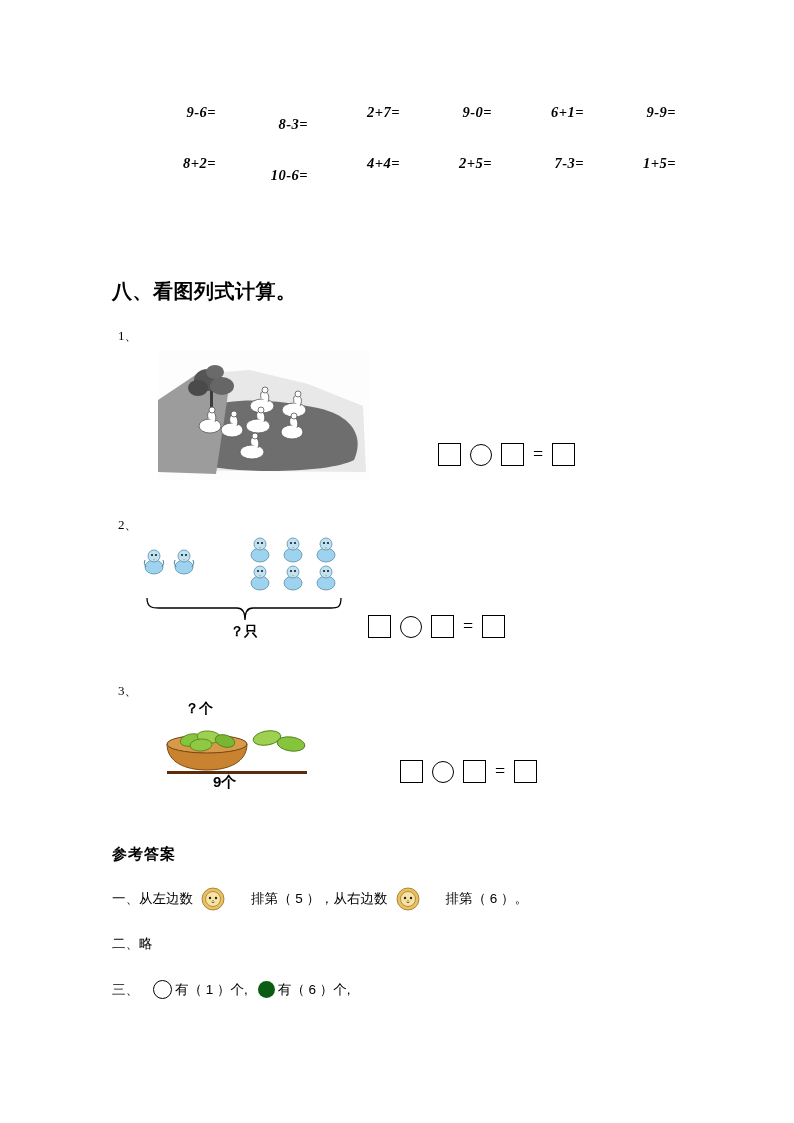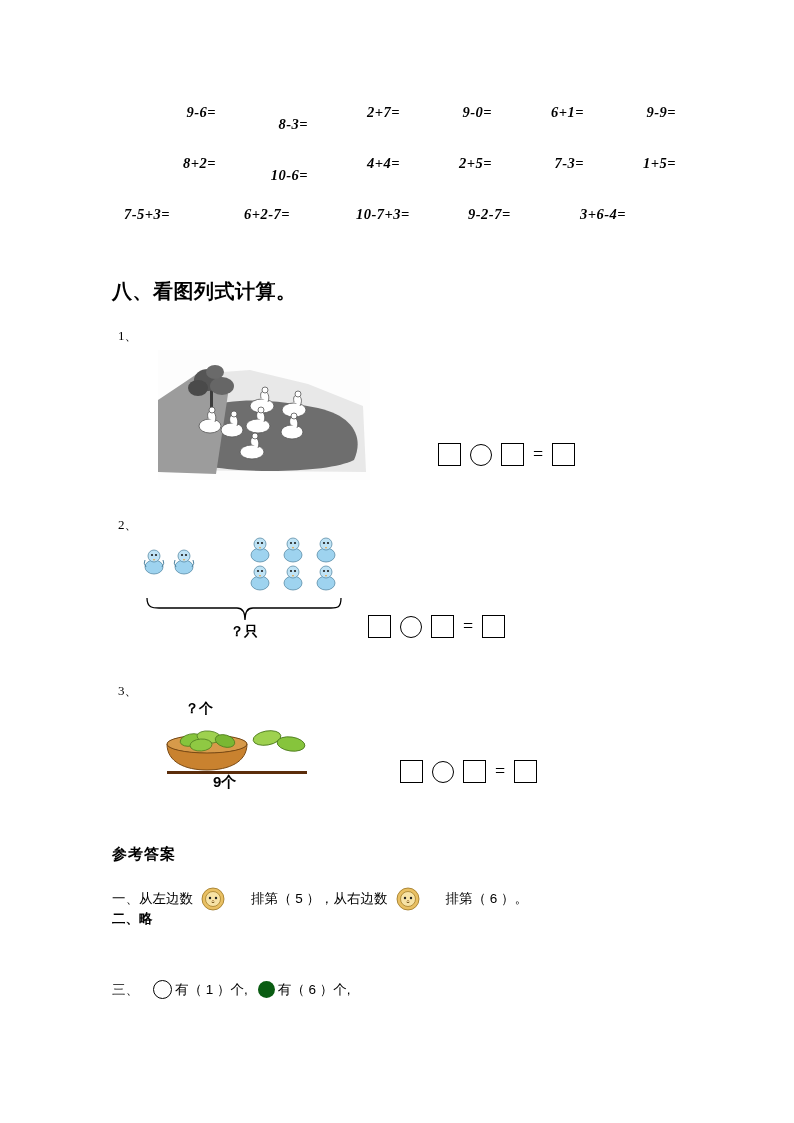--- a/index.html
+++ b/index.html
@@ -189,21 +189,21 @@
   .ans-line {
     position: absolute;
     left: 112px;
     font-family: "Liberation Sans", sans-serif;
     font-size: 13.5px;
     display: flex;
     align-items: center;
     white-space: nowrap;
   }
   #ans-line-1 { top: 886px; }
-  #ans-line-2 { top: 910px; font-weight: bold; }
+  #ans-line-2 { top: 935px; }
   #ans-line-3 { top: 980px; }
   .lion-icon { display: inline-block; width: 28px; height: 26px; margin: 0 6px; vertical-align: middle; }
   .sp-small { display: inline-block; width: 18px; }
   .circle-open {
     display: inline-block;
     width: 17px; height: 17px;
     border: 1.4px solid #000;
     border-radius: 50%;
     margin: 0 3px 0 14px;
     vertical-align: middle;
@@ -236,27 +236,20 @@
     <div class="calc-row row-short">
       <div class="cell">8+2=</div>
       <div class="cell">10-6=</div>
       <div class="cell">4+4=</div>
       <div class="cell">2+5=</div>
       <div class="cell">7-3=</div>
       <div class="cell">1+5=</div>
     </div>
 
 
-    <div class="calc-row row-long">
-      <div class="cell">7-5+3=</div>
-      <div class="cell">6+2-7=</div>
-      <div class="cell">10-7+3=</div>
-      <div class="cell">9-2-7=</div>
-      <div class="cell">3+6-4=</div>
-    </div>
 
   </div>
 
   <div class="section-head">八、看图列式计算。</div>
 
   <div class="prob-num" id="prob1-num">1、</div>
 
   <div id="pic-geese">
     <div class="pond-bg"></div>
     <svg class="pond-shape" viewBox="0 0 212 130">

